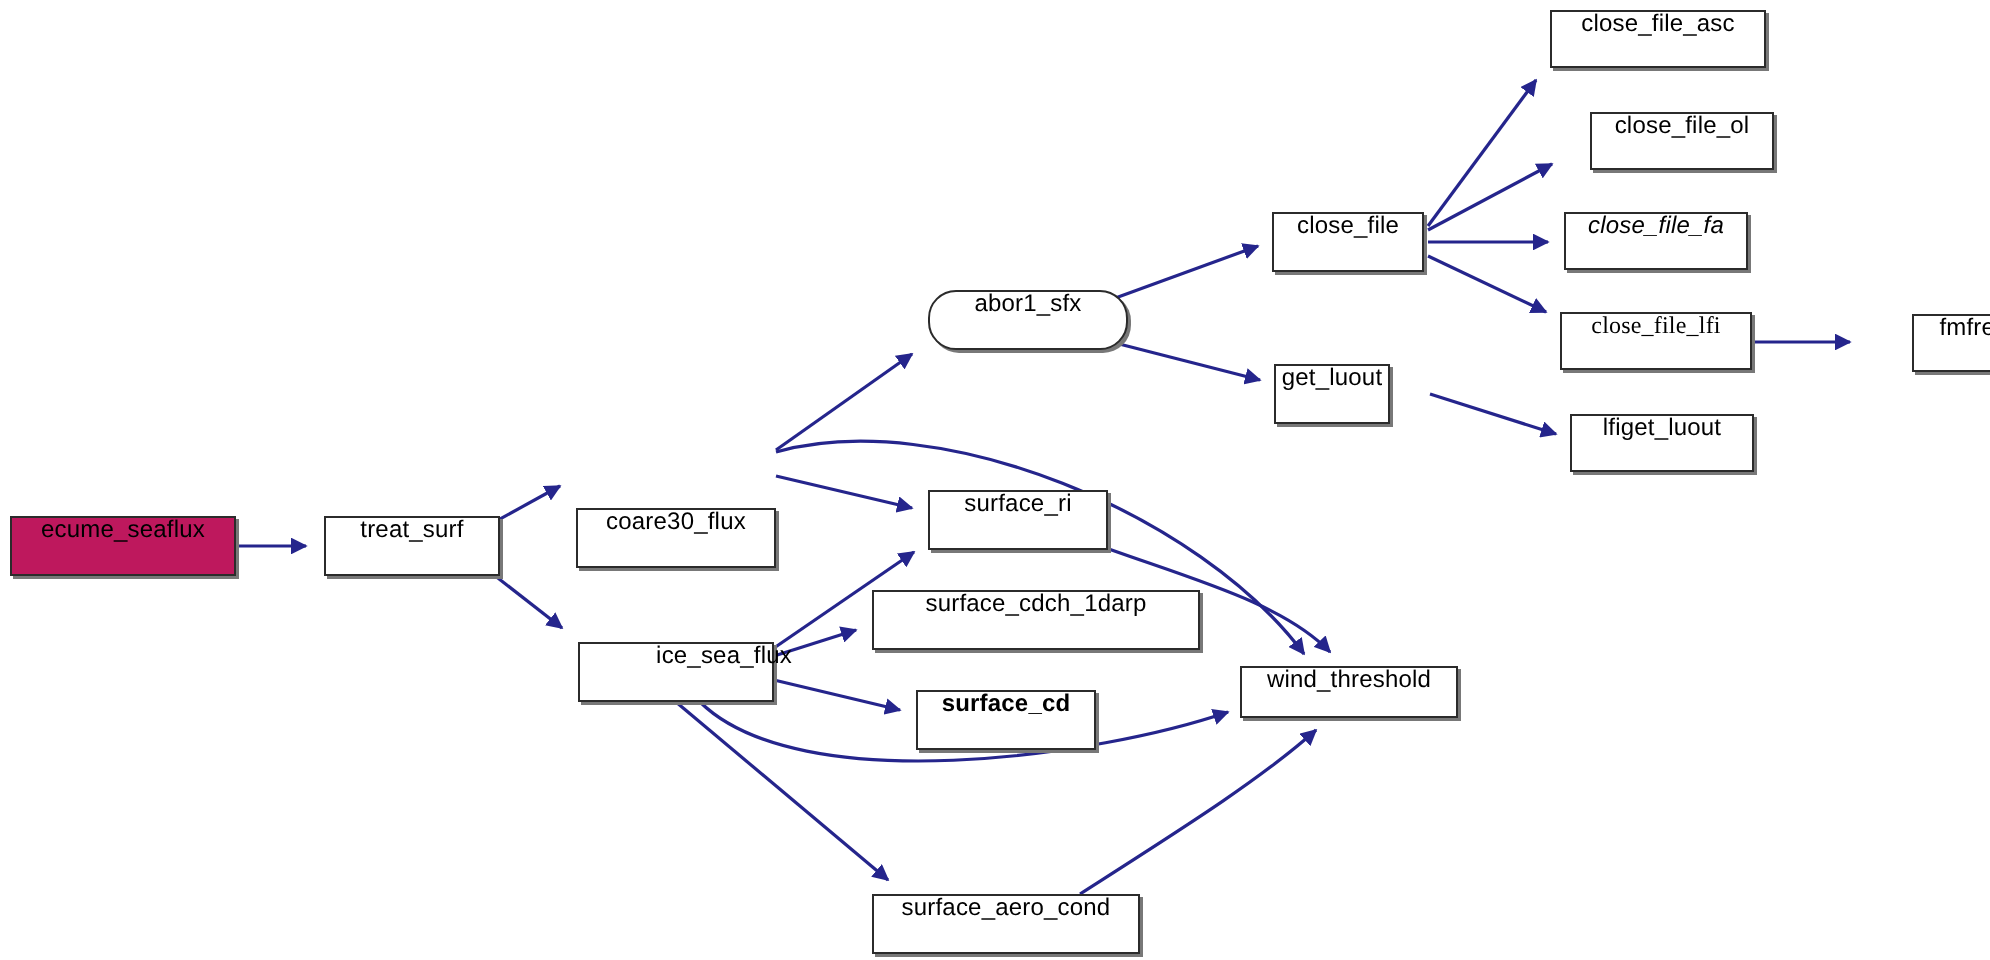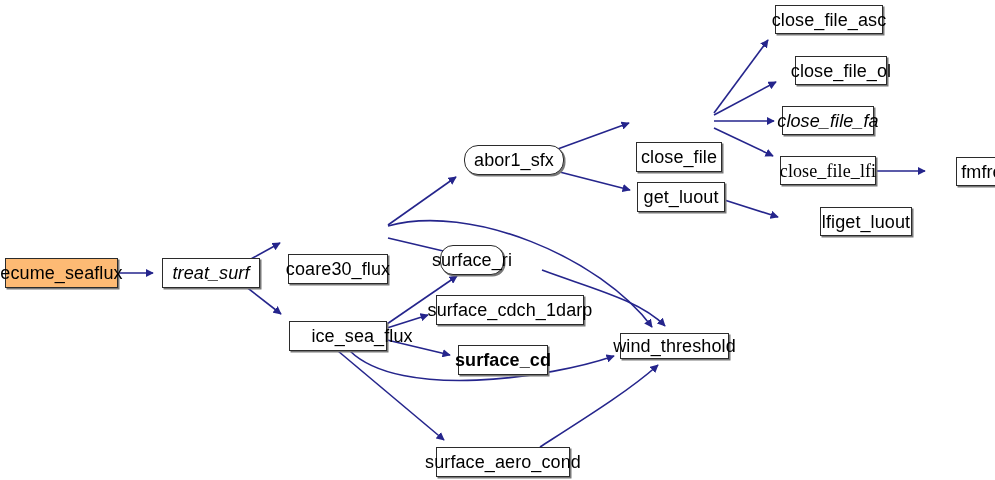--- a/index.html
+++ b/index.html
@@ -24,31 +24,31 @@
     width: 995px;
     height: 480px;
     pointer-events: none;
   }
   .node {
     position: absolute;
     box-sizing: border-box;
     border: 1px solid #2b2b2b;
     background: #ffffff;
     color: #000000;
-    font-size: 18px;
+    font-size: 12px;
     line-height: 1;
     display: flex;
-    align-items: center;
+    align-items: flex-start;
     justify-content: center;
     white-space: nowrap;
     letter-spacing: 0.1px;
     box-shadow: 1.5px 1.5px 0 0 #787878;
   }
   .node.current {
-    background: #fdba74;
+    background: #be185d;
   }
   .node-label {
     display: block;
     transform: translateY(-0.5px);
   }
 </style>
 </head>
 <body>
 
 <div id="graph-root">
@@ -81,66 +81,66 @@
         <path d="M 350,351 C 400,400 550,378 614,356" fill="none" stroke="#25258c" stroke-width="1.6" marker-end="url(#arrowhead)"></path>
         <path d="M 542,270 C 590,288 640,300 665,326" fill="none" stroke="#25258c" stroke-width="1.6" marker-end="url(#arrowhead)"></path>
         <path d="M 540,447 C 590,415 630,390 658,365" fill="none" stroke="#25258c" stroke-width="1.6" marker-end="url(#arrowhead)"></path>
       </g>
   </svg>
 
   <div id="nodes">
       <div class="node current" style="left: 5px; top: 258px; width: 113px; height: 30px;">
         <span class="node-label">ecume_seaflux</span>
       </div>
-      <div class="node" style="left: 162px; top: 258px; width: 98px; height: 30px; font-style: italic;">
+      <div class="node" style="left: 162px; top: 258px; width: 88px; height: 30px;">
         <span class="node-label">treat_surf</span>
       </div>
       <div class="node" style="left: 288px; top: 218px; width: 100px; height: 30px; margin-top: 36px;">
         <span class="node-label">coare30_flux</span>
       </div>
       <div class="node" style="left: 289px; top: 321px; width: 98px; height: 30px; padding-left: 48px;">
         <span class="node-label">ice_sea_flux</span>
       </div>
       <div class="node" style="left: 464px; top: 145px; width: 100px; height: 30px; border-radius: 14px;">
         <span class="node-label">abor1_sfx</span>
       </div>
-      <div class="node" style="left: 440px; top: 245px; width: 64px; height: 30px; border-radius: 13px;">
+      <div class="node" style="left: 464px; top: 245px; width: 90px; height: 30px;">
         <span class="node-label">surface_ri</span>
       </div>
-      <div class="node" style="left: 436px; top: 295px; width: 148px; height: 30px;">
+      <div class="node" style="left: 436px; top: 295px; width: 164px; height: 30px;">
         <span class="node-label">surface_cdch_1darp</span>
       </div>
       <div class="node" style="left: 458px; top: 345px; width: 90px; height: 30px; font-weight: bold;">
         <span class="node-label">surface_cd</span>
       </div>
       <div class="node" style="left: 436px; top: 447px; width: 134px; height: 30px;">
         <span class="node-label">surface_aero_cond</span>
       </div>
       <div class="node" style="left: 620px; top: 333px; width: 109px; height: 26px;">
         <span class="node-label">wind_threshold</span>
       </div>
-      <div class="node" style="left: 636px; top: 106px; width: 86px; height: 30px; margin-top: 36px;">
+      <div class="node" style="left: 636px; top: 106px; width: 76px; height: 30px;">
         <span class="node-label">close_file</span>
       </div>
-      <div class="node" style="left: 637px; top: 182px; width: 88px; height: 30px;">
+      <div class="node" style="left: 637px; top: 182px; width: 58px; height: 30px;">
         <span class="node-label">get_luout</span>
       </div>
       <div class="node" style="left: 775px; top: 5px; width: 108px; height: 29px;">
         <span class="node-label">close_file_asc</span>
       </div>
       <div class="node" style="left: 783px; top: 56px; width: 92px; height: 29px; margin-left: 12px;">
         <span class="node-label">close_file_ol</span>
       </div>
       <div class="node" style="left: 782px; top: 106px; width: 92px; height: 29px; font-style: italic;">
         <span class="node-label">close_file_fa</span>
       </div>
       <div class="node" style="left: 780px; top: 156px; width: 96px; height: 29px; font-family: Liberation Serif, serif;">
         <span class="node-label">close_file_lfi</span>
       </div>
-      <div class="node" style="left: 785px; top: 207px; width: 92px; height: 29px; margin-left: 35px;">
+      <div class="node" style="left: 785px; top: 207px; width: 92px; height: 29px;">
         <span class="node-label">lfiget_luout</span>
       </div>
       <div class="node" style="left: 956px; top: 157px; width: 62px; height: 29px;">
         <span class="node-label">fmfree</span>
       </div>
     </div>
 
 </div>
 
 </body></html>

